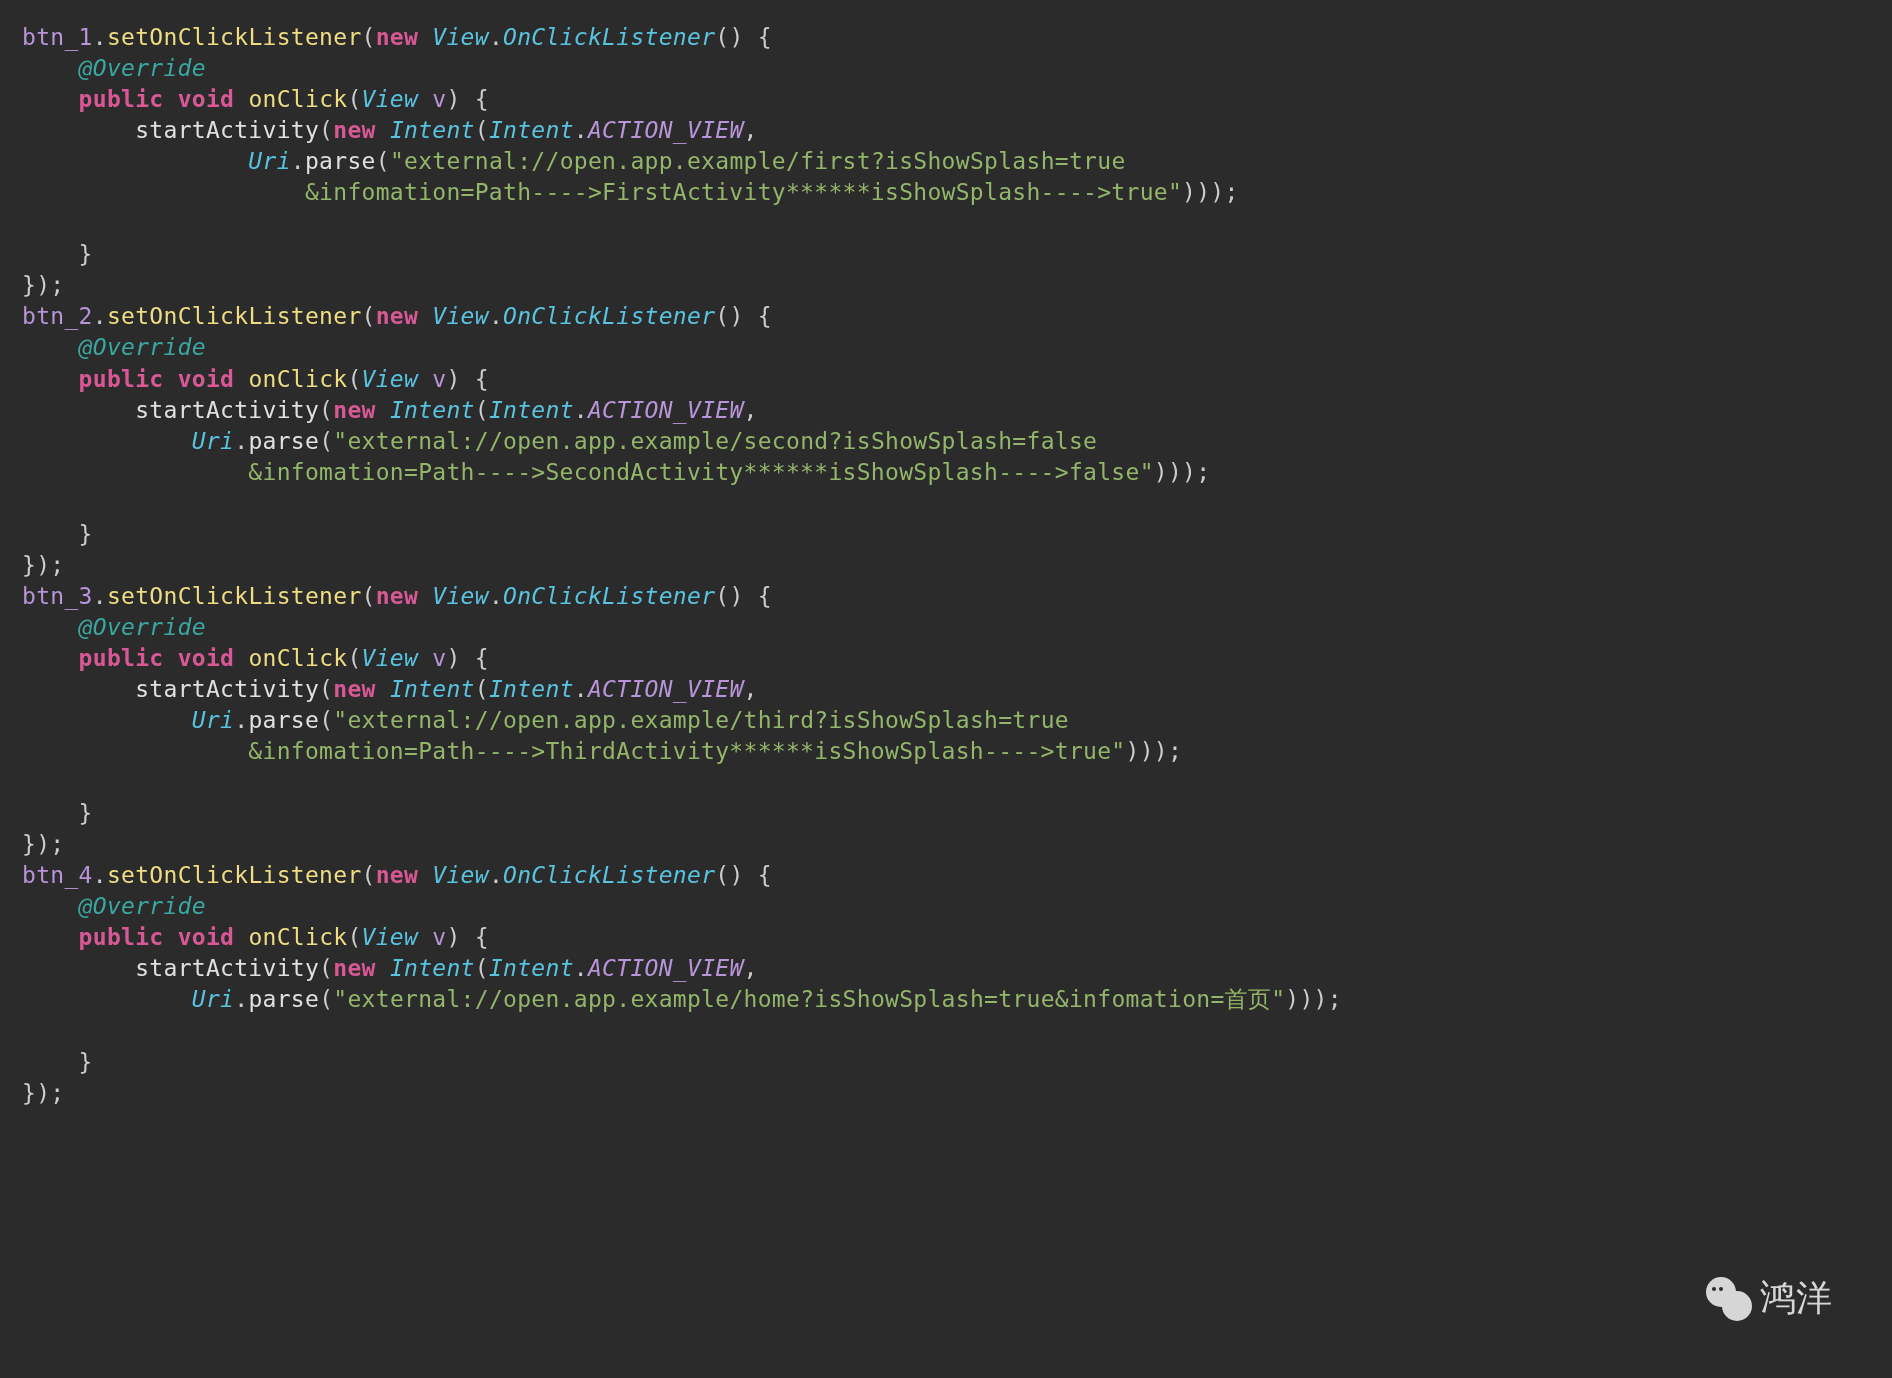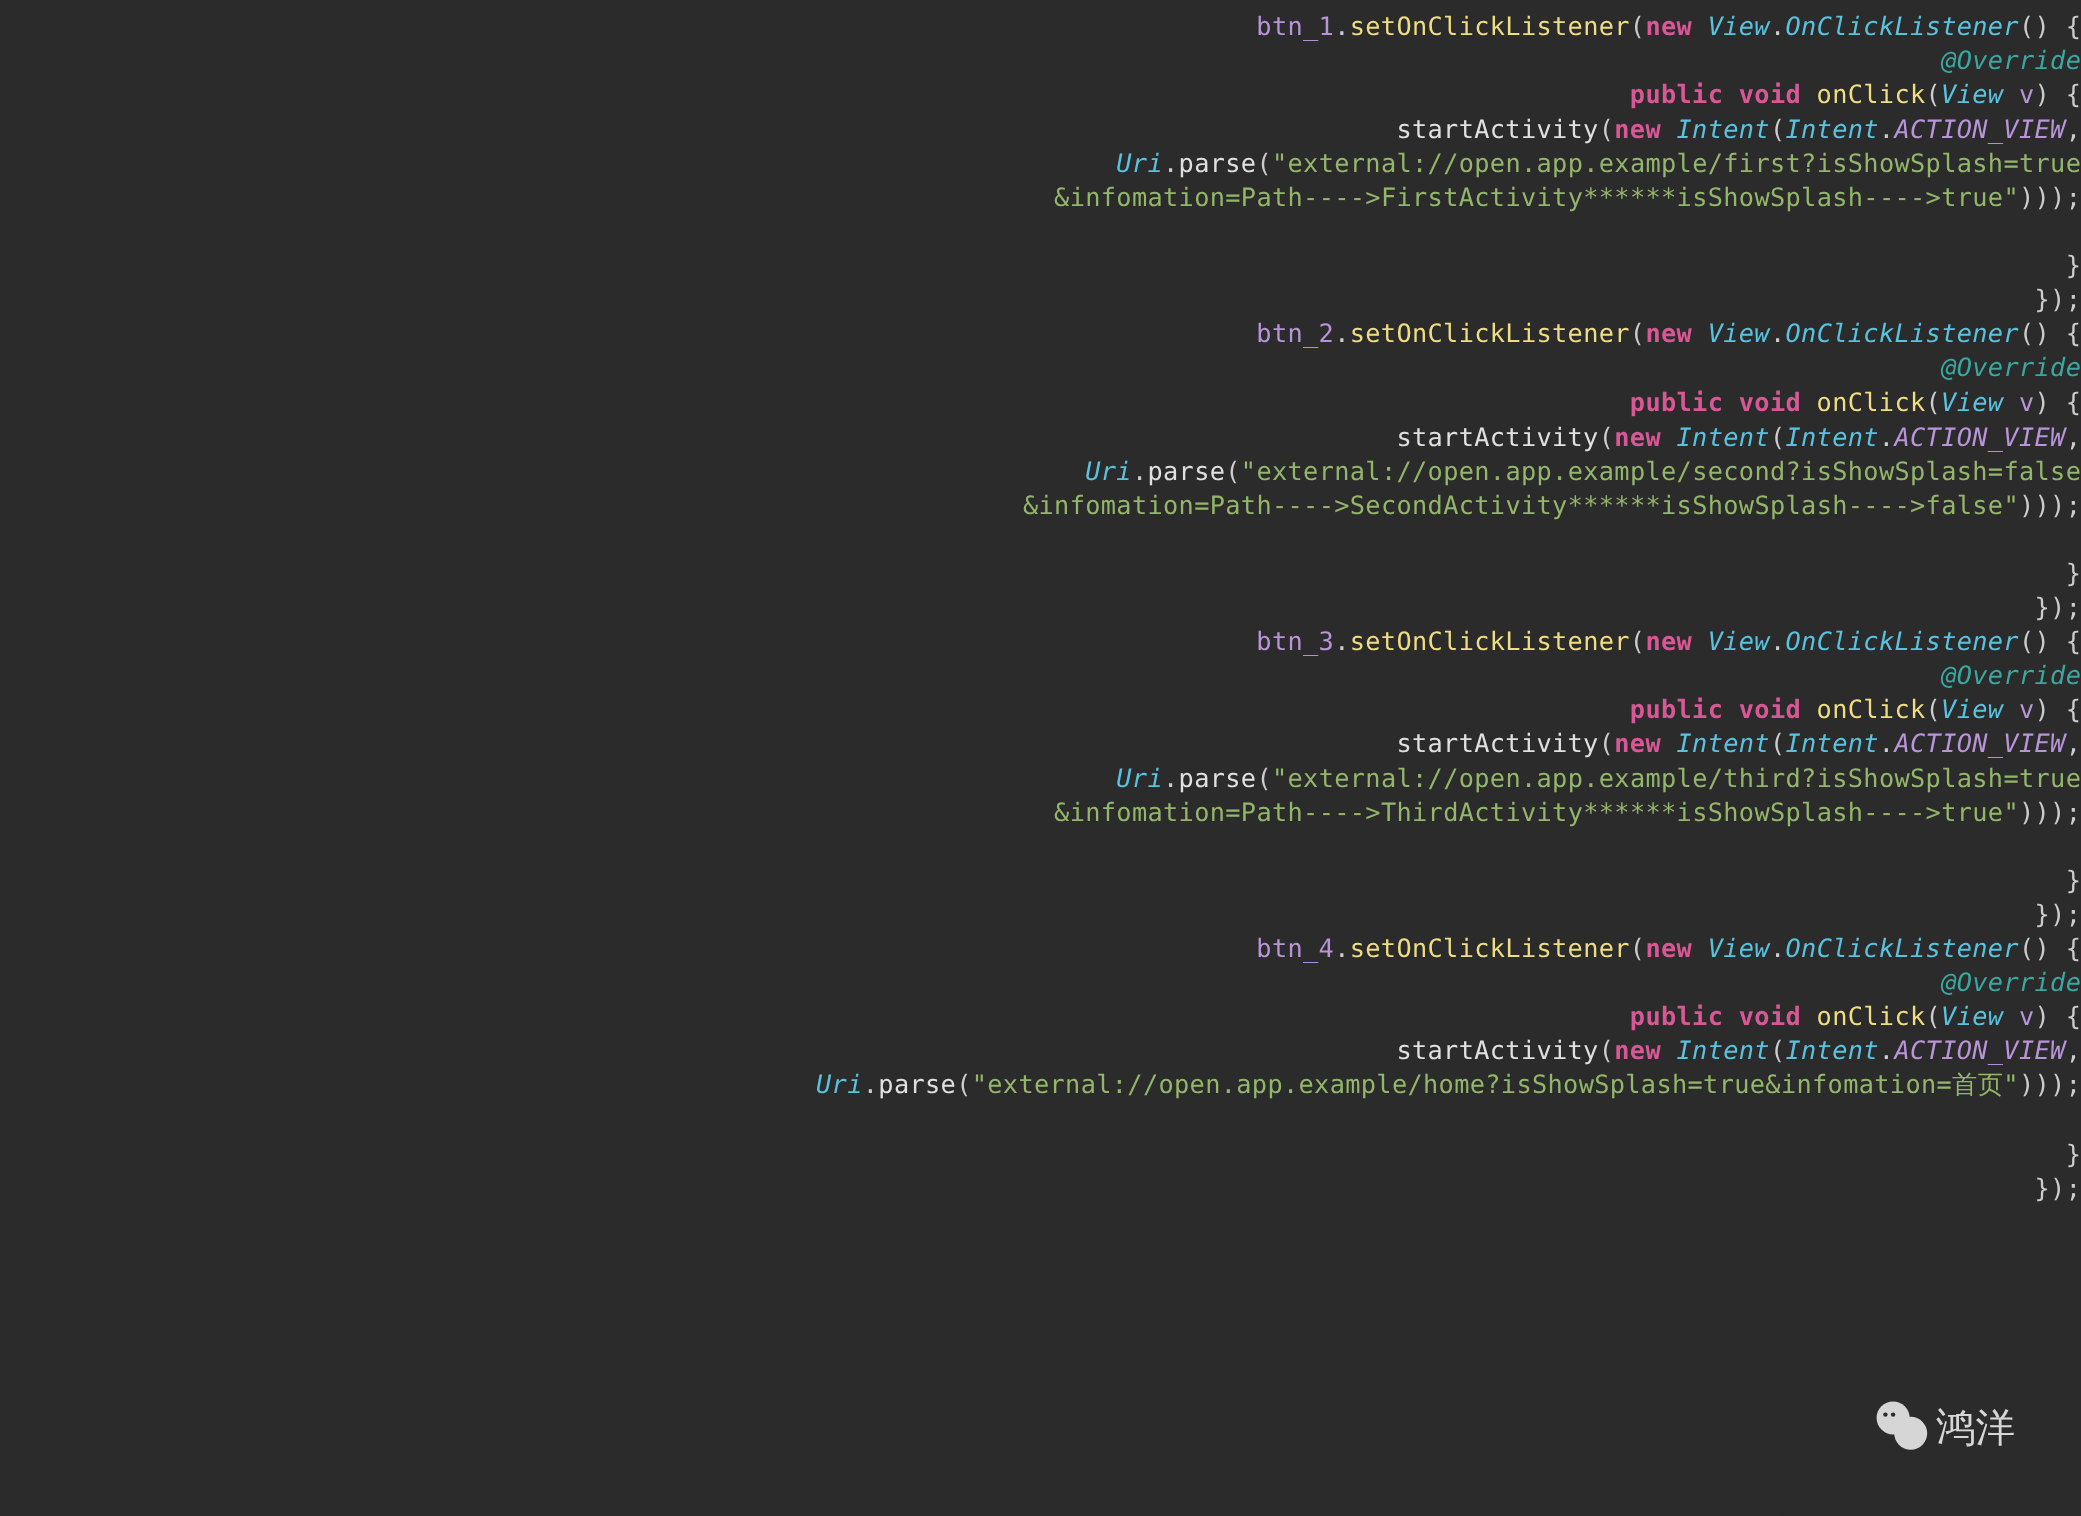--- a/index.html
+++ b/index.html
@@ -8,40 +8,40 @@
     color:#a9b7c6;
     font-family:"JetBrains Mono","Menlo","Consolas",monospace;
     font-size:23px;
     line-height:1.35;
     width:1892px;
     height:1378px;
     overflow:hidden;
     font-weight:500;
   }
   pre.code{
-    margin:0;
+    margin:12px;
     padding:10px 0 0 10px;
     white-space:pre;
     letter-spacing:0.3px;
-    text-align:right;
   }
   .c-punc{color:#cccccc;}
   .c-kw{color:#d85896;font-weight:600;}      
   .c-type{color:#59c3df;font-style:italic;}  
   .c-method{color:#eedd82;}                   
   .c-var{color:#b894d8;}                      
   .c-const{color:#b894d8;font-style:italic;}  
   .c-str{color:#93b66a;}                      
   .c-ann{color:#3aa8a0;font-style:italic;}    
   .c-call{color:#e0e0e0;}
   .watermark{
     position:absolute;
     right:60px;
     bottom:55px;
     display:flex;
+    align-items:center;
     gap:10px;
     color:#e0e0e0;
     font-family:"PingFang SC","Microsoft YaHei",sans-serif;
     font-size:36px;
     opacity:0.95;
   }
   .watermark .bubble{
     width:44px;height:44px;position:relative;
   }
   .watermark .bubble::before{

